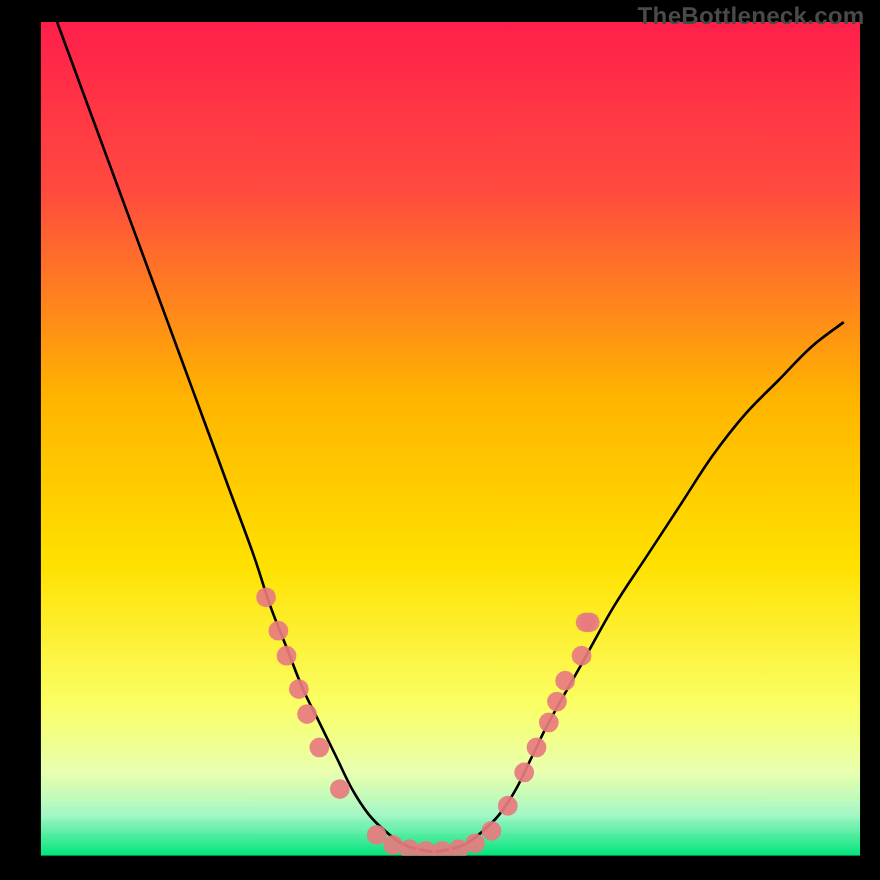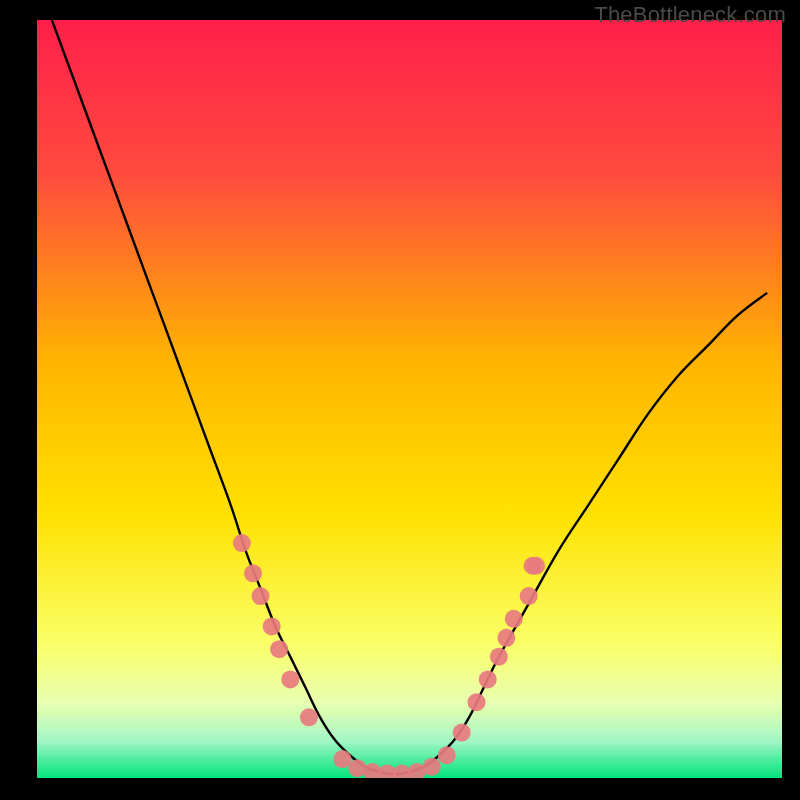--- a/index.html
+++ b/index.html
@@ -31,21 +31,21 @@
   .overlay-svg {
     position: absolute;
     left: 0; top: 0; width: 100%; height: 100%;
   }
   .watermark {
     position: absolute;
     top: 2px;
     right: 14px;
     color: #4a4a4a;
     font-size: 22px;
-    font-weight: 400;
+    font-weight: 700;
     letter-spacing: 0.2px;
   }
 </style>
 </head>
 <body>
 
 <div class="frame">
   <div class="plot">
 
     <svg class="grad" viewBox="0 0 745 758" preserveAspectRatio="none">

